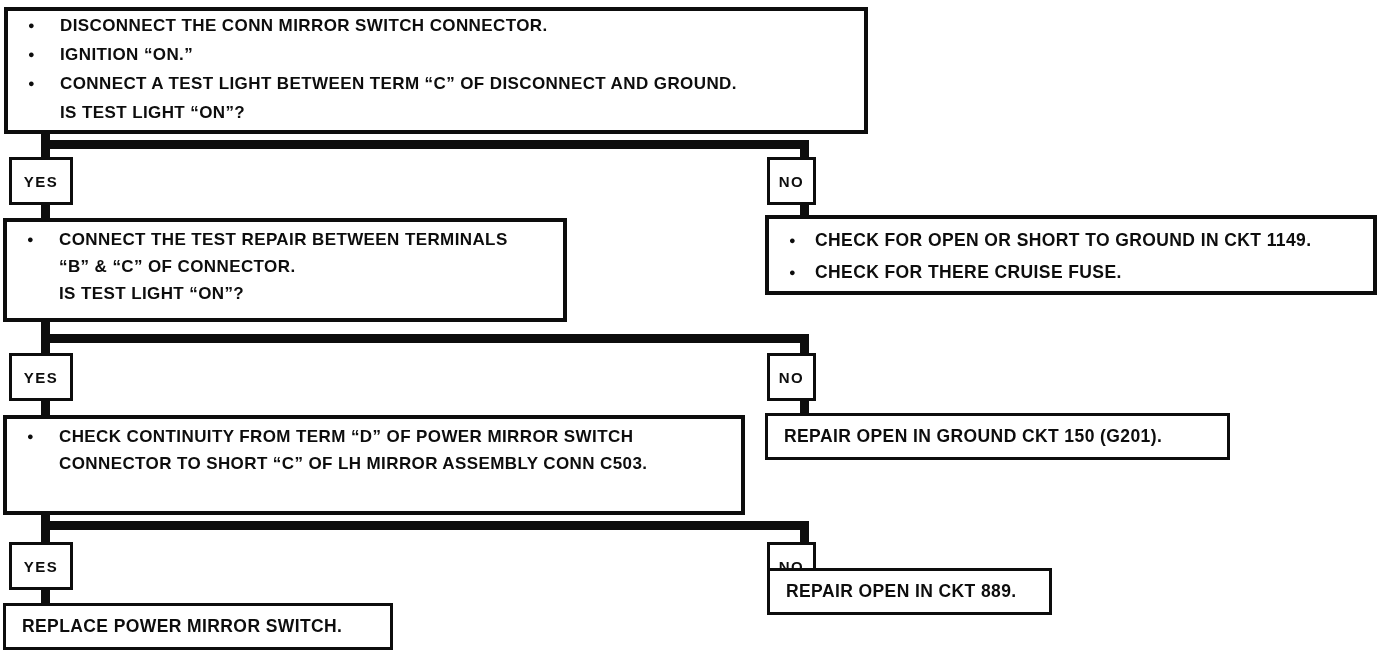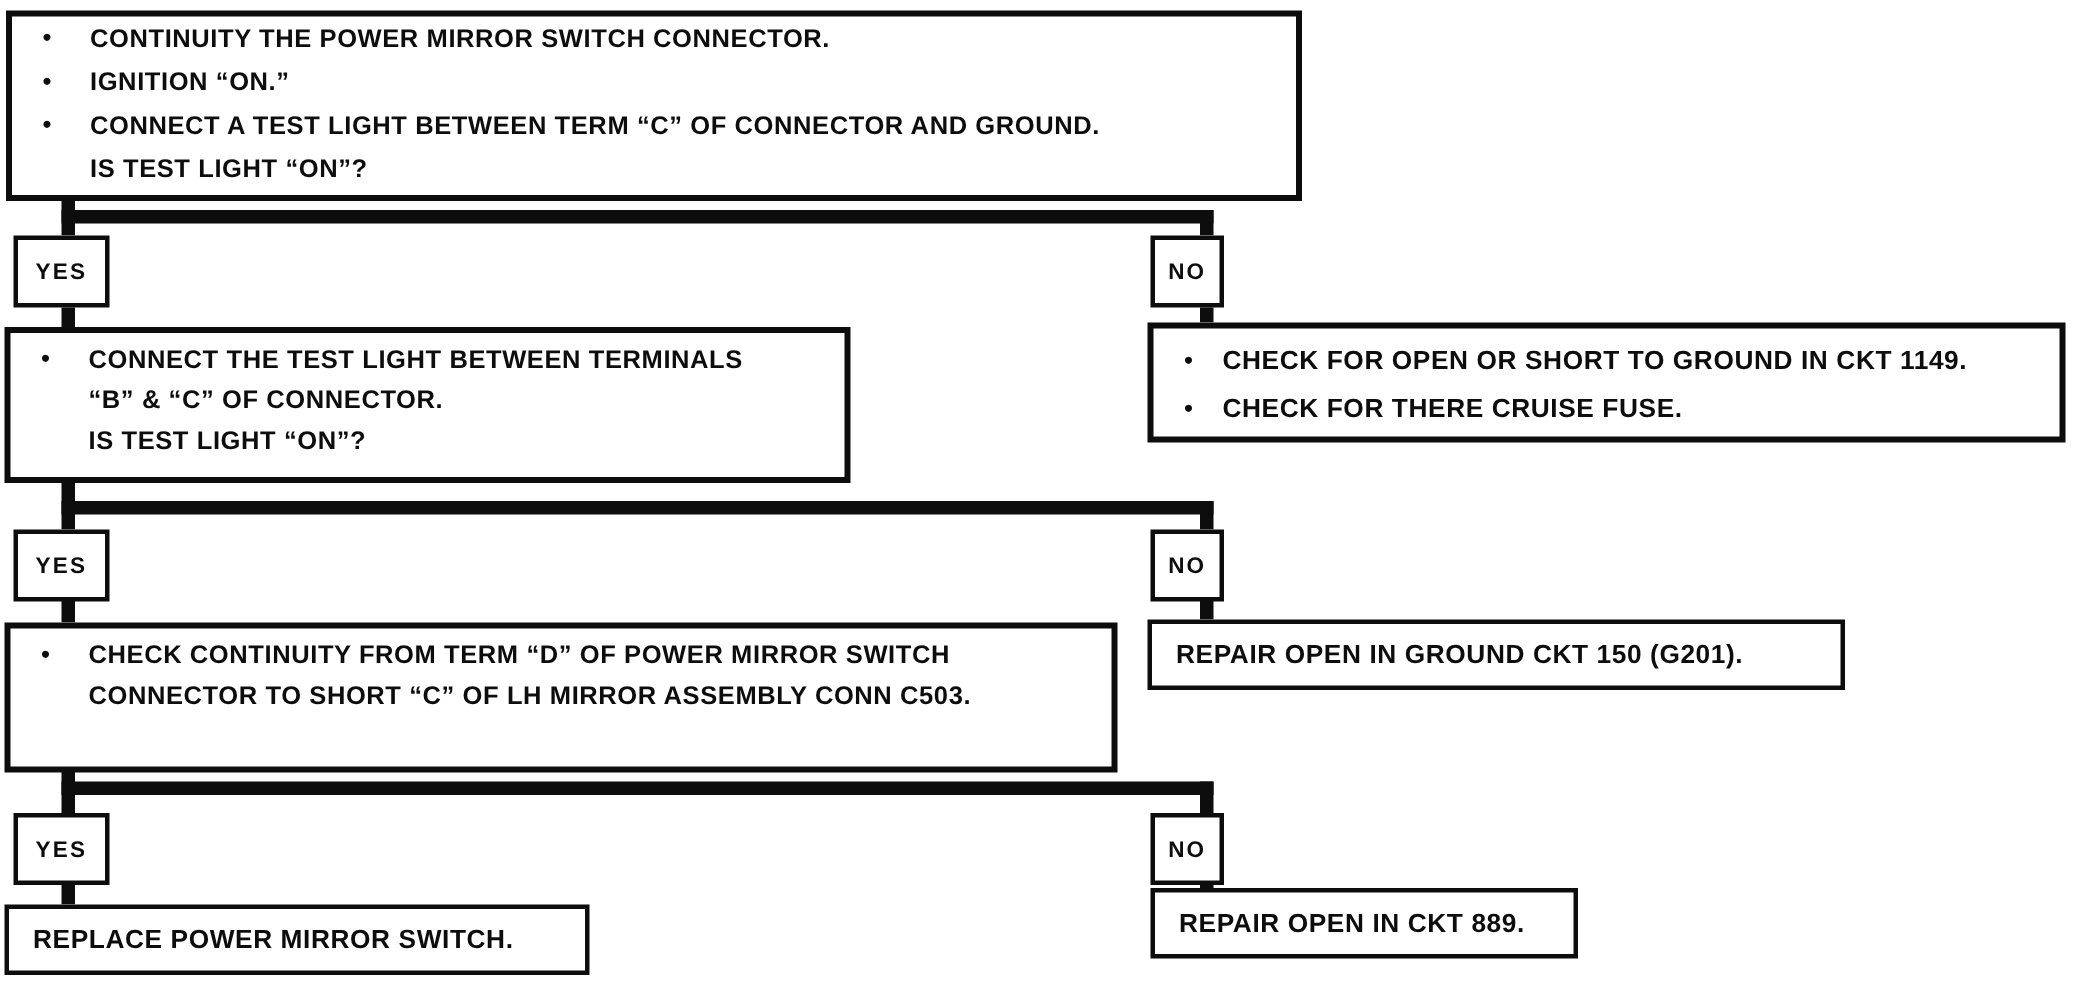--- a/index.html
+++ b/index.html
@@ -20,21 +20,21 @@
     font-size: 17px;
     letter-spacing: 0.4px;
   }
   .thin { border-width: 3px; }
   .q1 { left: 4px;   top: 7px;   width: 864px; height: 127px; line-height: 29px; }
   .q2 { left: 3px;   top: 218px; width: 564px; height: 104px; line-height: 27px; padding-top: 4px; }
   .a1 { left: 765px; top: 215px; width: 612px; height: 80px;  line-height: 32px; padding-top: 5px; font-size: 17.5px; }
   .q3 { left: 3px;   top: 415px; width: 742px; height: 100px; line-height: 27px; padding-top: 4px; }
   .a2 { left: 765px; top: 413px; width: 465px; height: 47px; }
   .fy { left: 3px;   top: 603px; width: 390px; height: 47px; }
-  .fn { left: 767px; top: 568px; width: 285px; height: 47px; margin-top: 24px; }
+  .fn { left: 767px; top: 568px; width: 285px; height: 47px; }
   .single {
     display: flex;
     align-items: center;
     padding-left: 16px;
     font-size: 17.5px;
   }
   .fy.single { }
   .yn {
     position: absolute;
     box-sizing: border-box;
@@ -62,29 +62,29 @@
   .conn { position: absolute; background: #0d0d0d; }
 </style>
 </head>
 <body>
 
 <div class="canvas">
 
   <div class="box q1">
     <div class="line">
       <span class="bullet">●</span>
-      <span>CONTINUITY THE POWER MIRROR SWITCH CONNECTOR.</span>
+      <span>DISCONNECT THE CONN MIRROR SWITCH CONNECTOR.</span>
     </div>
     <div class="line">
       <span class="bullet">●</span>
       <span>IGNITION “ON.”</span>
     </div>
     <div class="line">
       <span class="bullet">●</span>
-      <span>CONNECT A TEST LIGHT BETWEEN TERM “C” OF CONNECTOR AND GROUND.</span>
+      <span>CONNECT A TEST LIGHT BETWEEN TERM “C” OF DISCONNECT AND GROUND.</span>
     </div>
     <div class="line">IS TEST LIGHT “ON”?</div>
   </div>
 
   <div class="conn" style="left:41px; top:133px; width:9px; height:24px;"></div>
   <div class="conn" style="left:41px; top:140px; width:768px; height:9px;"></div>
   <div class="conn" style="left:800px; top:140px; width:9px; height:17px;"></div>
 
   <div class="yn yes r1">
       <span>YES</span>
@@ -92,21 +92,21 @@
   <div class="yn no r1">
       <span>NO</span>
     </div>
 
   <div class="conn" style="left:41px; top:205px; width:9px; height:13px;"></div>
   <div class="conn" style="left:800px; top:205px; width:9px; height:10px;"></div>
 
   <div class="box q2">
     <div class="line">
       <span class="bullet">●</span>
-      <span>CONNECT THE TEST LIGHT BETWEEN TERMINALS</span>
+      <span>CONNECT THE TEST REPAIR BETWEEN TERMINALS</span>
     </div>
     <div class="line">“B” &amp; “C” OF CONNECTOR.</div>
     <div class="line">IS TEST LIGHT “ON”?</div>
   </div>
 
   <div class="box a1">
     <div class="line">
       <span class="bullet">●</span>
       <span>CHECK FOR OPEN OR SHORT TO GROUND IN CKT 1149.</span>
     </div>

